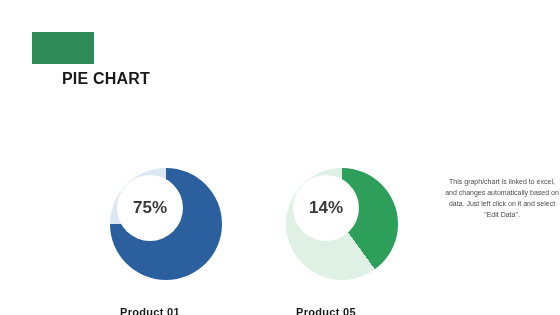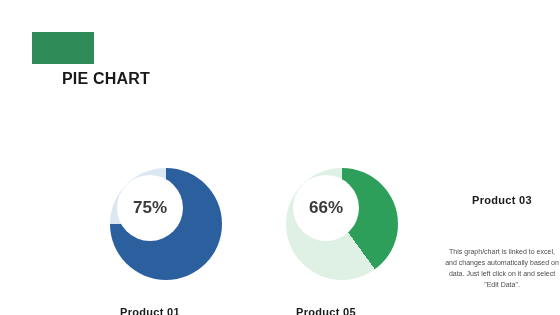--- a/index.html
+++ b/index.html
@@ -108,29 +108,28 @@
         </div>
       </div>
       <div class="prod-label">Product 01</div>
       <div class="prod-desc">This graph/chart is linked to excel, and changes automatically based on data. Just left click on it and select "Edit Data".</div>
     </div>
 
     <div class="chart-col">
       <div class="donut-wrap">
         <div class="donut" id="donut-2" style="background: conic-gradient(rgb(46, 158, 91) 0deg, rgb(46, 158, 91) 144deg, rgb(223, 240, 229) 144deg, rgb(223, 240, 229) 360deg);"></div>
         <div class="donut-hole">
-          <span class="donut-value">66%</span>
+          <span class="donut-value">14%</span>
         </div>
       </div>
       <div class="prod-label">Product 05</div>
       <div class="prod-desc">This graph/chart is linked to excel, and changes automatically based on data. Just left click on it and select "Edit Data".</div>
     </div>
 
     <div class="chart-col">
-      <div class="prod-label">Product 03</div>
       <div class="prod-desc">This graph/chart is linked to excel, and changes automatically based on data. Just left click on it and select "Edit Data".</div>
     </div>
 
   </div>
 
   <div class="page-num">15</div>
 
 </div>
 
 </body></html>

